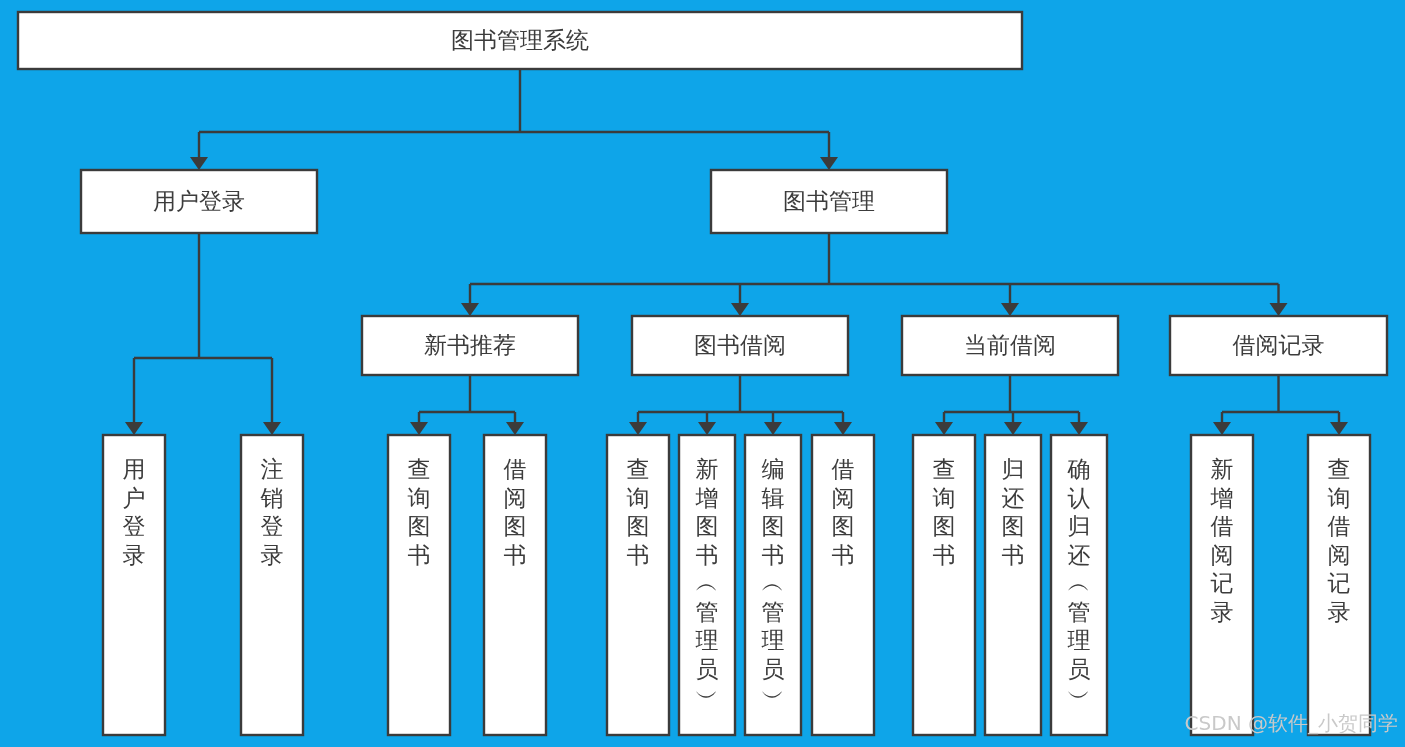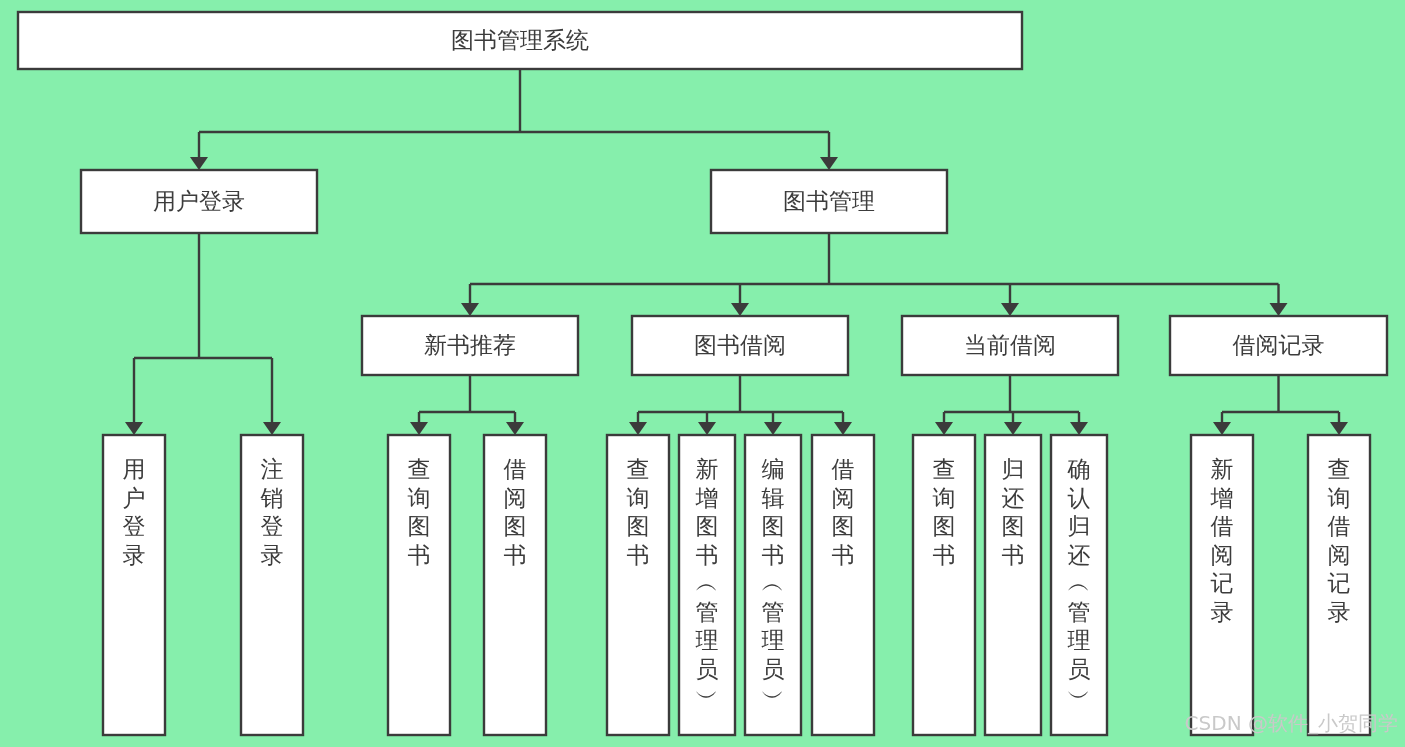--- a/index.html
+++ b/index.html
@@ -8,21 +8,21 @@
     padding: 0;
     background: #ffffff;
   }
   body {
     font-family: "DejaVu Sans", "Liberation Sans", sans-serif;
   }
   #diagram-root {
     position: relative;
     width: 1405px;
     height: 747px;
-    background: #86efac;
+    background: #0ea5e9;
     overflow: hidden;
   }
   svg#flow-svg {
     position: absolute;
     left: 0;
     top: 0;
     width: 1405px;
     height: 747px;
     display: block;
   }

